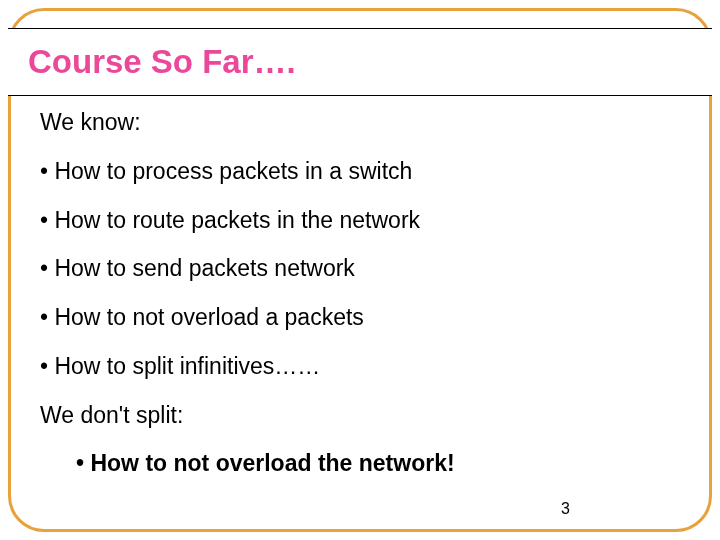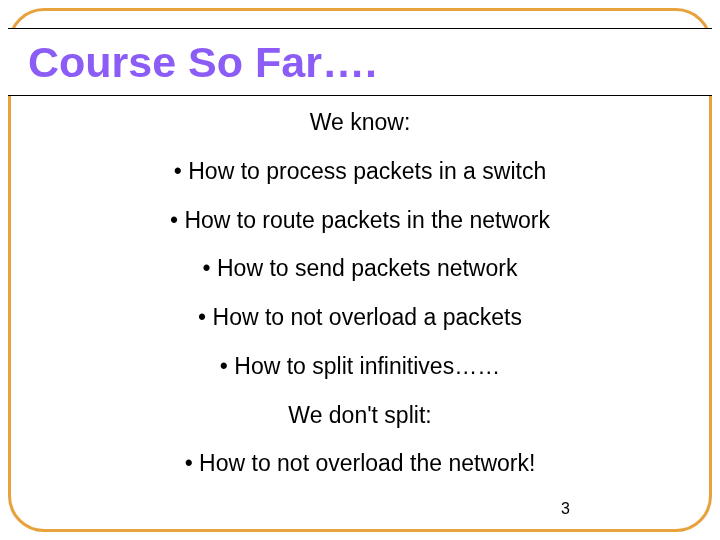--- a/index.html
+++ b/index.html
@@ -26,39 +26,38 @@
     top: 28px;
     height: 68px;
     background: #fff;
     border-top: 1px solid #000;
     border-bottom: 1px solid #000;
     display: flex;
     align-items: center;
     padding-left: 20px;
   }
   .title {
-    font-size: 43px;
+    font-size: 33px;
     font-weight: bold;
-    color: #8b5cf6;
+    color: #ec4899;
   }
   .body {
     position: absolute;
     left: 40px;
     right: 40px;
     top: 108px;
     bottom: 40px;
-    text-align: center;
   }
   .line {
     font-size: 23px;
     color: #000;
     margin-bottom: 20px;
     line-height: 1.25;
   }
-  .bold { font-weight: normal; }
+  .bold { font-weight: bold; margin-left: 36px; }
   .pagenum {
     position: absolute;
     right: 150px;
     bottom: 22px;
     font-size: 16px;
     color: #000;
   }
 </style>
 </head>
 <body>

